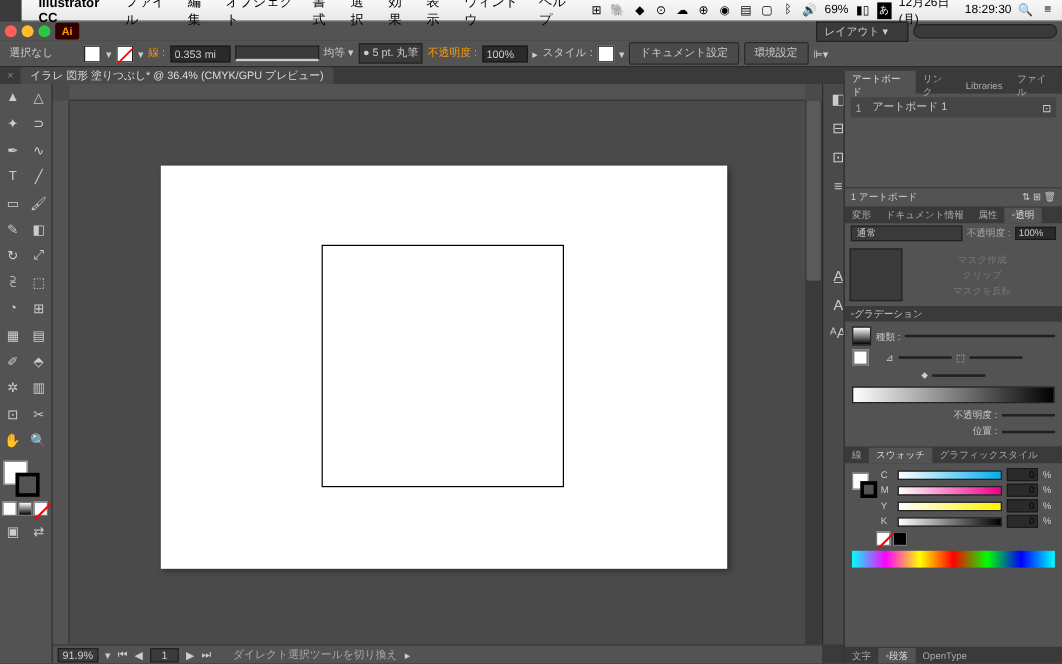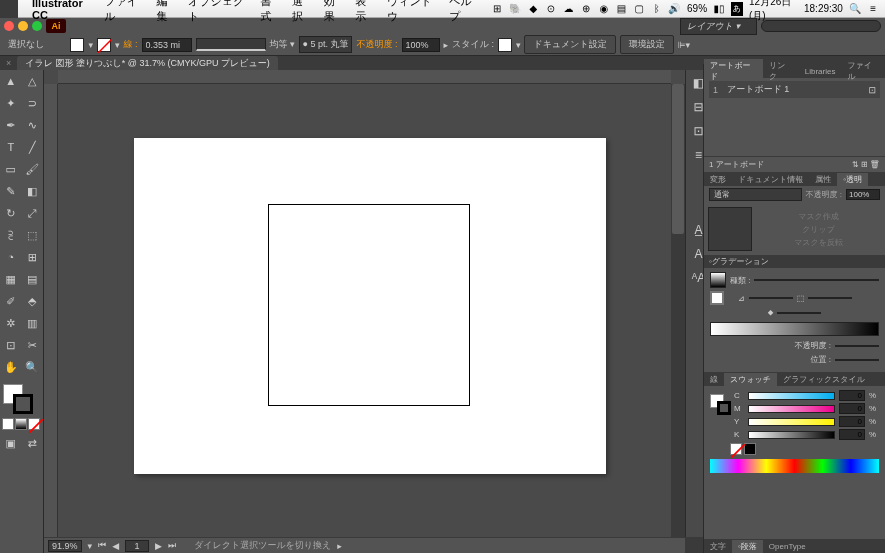--- a/index.html
+++ b/index.html
@@ -10,21 +10,21 @@
 .menubar .menu-item{margin-right:12px;cursor:default;}
 .menubar .right{margin-left:auto;display:flex;align-items:center;gap:6px;font-size:10px;}
 .menubar .right .icon{width:14px;height:14px;display:inline-flex;align-items:center;justify-content:center;}
 .topbar{height:16px;background:#535353;display:flex;align-items:center;padding:0 4px;}
 .topbar .ai-icon{width:20px;height:14px;background:#330000;color:#ff9a00;font-size:9px;font-weight:bold;display:flex;align-items:center;justify-content:center;border-radius:2px;margin-right:2px;}
 .topbar .dot{width:10px;height:10px;border-radius:50%;margin-right:4px;}
 .topbar .red{background:#ff5f57;}
 .topbar .yellow{background:#febc2e;}
 .topbar .green{background:#28c840;}
 .topbar .right{margin-left:auto;display:flex;align-items:center;gap:4px;}
-.topbar .layout-dd{background:#3a3a3a;border:1px solid #222;color:#ccc;font-size:9px;padding:1px 16px 1px 6px;font-style:italic;}
+.topbar .layout-dd{background:#3a3a3a;border:1px solid #222;color:#ccc;font-size:9px;padding:1px 16px 1px 6px;}
 .topbar .search{width:120px;height:12px;background:#3a3a3a;border:1px solid #222;border-radius:7px;}
 .controlbar{height:22px;background:#535353;display:flex;align-items:center;padding:0 8px;font-size:9px;border-bottom:1px solid #2a2a2a;gap:4px;}
 .controlbar .label{color:#ccc;}
 .controlbar .swatch{width:14px;height:14px;background:#fff;border:1px solid #222;}
 .controlbar .swatch.none{background:#fff;position:relative;}
 .controlbar .field{background:#2a2a2a;border:1px solid #1a1a1a;color:#ccc;padding:1px 3px;font-size:9px;width:50px;}
 .controlbar .dd{background:#3a3a3a;border:1px solid #222;color:#ccc;padding:1px 3px;font-size:9px;}
 .controlbar .opacity-label{color:#ff9a00;}
 .controlbar .btn{background:#4a4a4a;border:1px solid #2a2a2a;color:#ccc;padding:2px 8px;font-size:9px;border-radius:2px;}
 .tabbar{height:14px;background:#3a3a3a;display:flex;align-items:center;font-size:9px;}
@@ -151,21 +151,21 @@
   <span class="label">スタイル :</span>
   <div class="swatch"></div>
   <span>▾</span>
   <button class="btn">ドキュメント設定</button>
   <button class="btn">環境設定</button>
   <span>⊫▾</span>
 </div>
 
 <div class="tabbar">
   <span class="close-x">×</span>
-  <div class="tab">イラレ 図形 塗りつぶし* @ 31.7% (CMYK/GPU プレビュー)</div>
+  <div class="tab">イラレ 図形 塗りつぶし* @ 36.4% (CMYK/GPU プレビュー)</div>
 </div>
 
 <div class="toolbox">
   <div class="row">
       <div class="tool">▲</div>
       <div class="tool">△</div>
     </div>
   <div class="row">
       <div class="tool">✦</div>
       <div class="tool">⊃</div>

